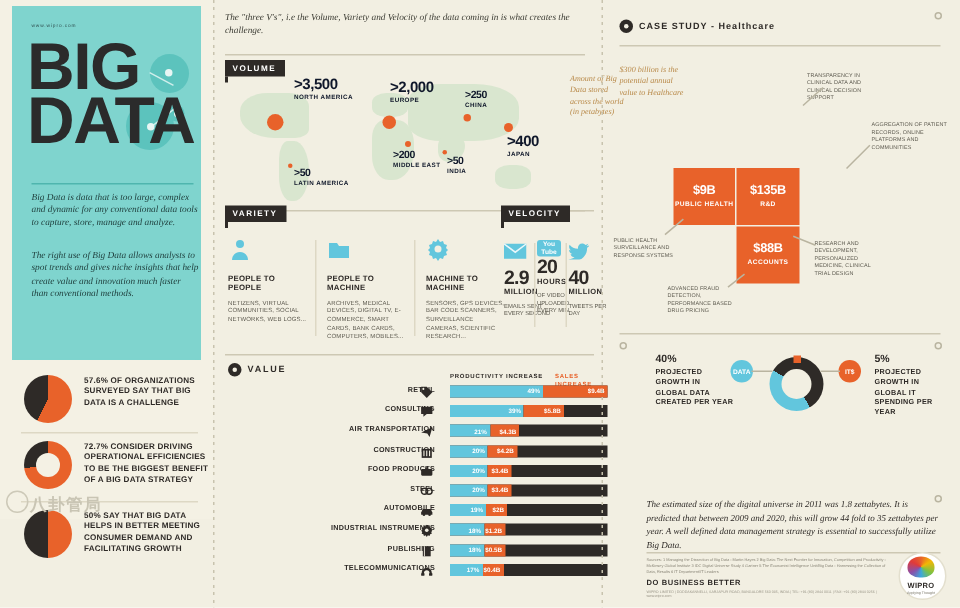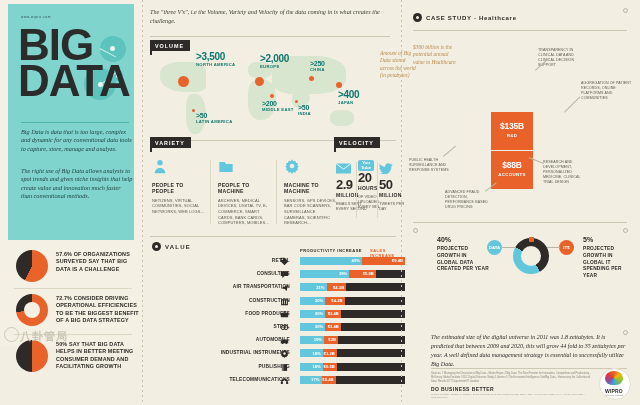--- a/index.html
+++ b/index.html
@@ -56,21 +56,21 @@
 
   .sectag{position:absolute;background:#2e2a27;color:#fff;font-size:5.4px;font-weight:bold;
     letter-spacing:1px;padding:2.5px 6px 2.5px 5px;}
   .sectag:after{content:"";position:absolute;left:0;bottom:-4px;width:1.5px;height:4px;background:#2e2a27;}
   .sechr{position:absolute;height:1px;background:#cdc8b3;}
 
   
   .mapwrap{position:absolute;left:10px;top:46px;width:228px;height:92px;}
   .landmass{position:absolute;background:#d9e6cf;}
   .mdot{position:absolute;border-radius:50%;background:#e8622a;}
-  .mlabel{position:absolute;color:#0f766e;}
+  .mlabel{position:absolute;color:#0f172a;}
   .mval{font-weight:bold;font-size:10px;line-height:10px;letter-spacing:-.3px;white-space:nowrap;}
   .mname{font-weight:bold;font-size:4.2px;line-height:5.2px;letter-spacing:.3px;}
   .mval.sm{font-size:7px;line-height:7px;}
   .amt{position:absolute;left:238px;top:50px;width:40px;font-family:"Liberation Serif",serif;
     font-style:italic;font-size:5.4px;line-height:7.4px;color:#b98a4a;}
 
   
   .vcol{position:absolute;top:158px;width:54px;}
   .vtitle{font-size:5.2px;font-weight:bold;line-height:6.4px;color:#2e2a27;letter-spacing:.2px;margin-top:4px;}
   .vdesc{font-size:4px;line-height:5.6px;color:#5d5a4f;margin-top:3px;letter-spacing:.1px;}
@@ -276,21 +276,21 @@
       <div style="width:16px;height:11px;background:#62c6dd;border-radius:2px;color:#fff;font-size:4.4px;font-weight:bold;display:flex;align-items:center;justify-content:center;line-height:4.6px;text-align:center;">You<br>Tube</div>
       <div class="velnum">20</div>
       <div class="velunit">HOURS</div>
       <div class="veldesc">OF VIDEO UPLOADED EVERY MIN</div>
     </div>
     <div class="velsep" style="left:235px"></div>
     <div class="velcol" style="left:237px">
       <svg style="width:14px;height:11px" viewBox="0 0 24 20">
         <path d="M24 3c-1 .5-2 .8-3 1 1-.7 1.8-1.7 2.2-3-1 .6-2.2 1-3.4 1.3C18.8 1.2 17.4.5 15.9.5c-2.9 0-5.2 2.4-5.2 5.3 0 .4 0 .8.1 1.2C6.5 6.8 3 4.9.6 2 .2 2.7 0 3.5 0 4.4c0 1.8.9 3.4 2.3 4.4-.9 0-1.7-.3-2.4-.7v.1c0 2.6 1.8 4.7 4.2 5.2-.4.1-.9.2-1.4.2-.3 0-.7 0-1-.1.7 2.1 2.6 3.6 4.9 3.7-1.8 1.4-4.1 2.2-6.5 2.2-.4 0-.8 0-1.2-.1 2.3 1.5 5.1 2.3 8 2.3 9.6 0 14.9-8 14.9-15v-.7c1-.7 1.9-1.6 2.6-2.6z" fill="#62c6dd"></path>
       </svg>
-      <div class="velnum">50</div>
+      <div class="velnum">40</div>
       <div class="velunit">MILLION</div>
       <div class="veldesc">TWEETS PER DAY</div>
     </div>
 
     <div class="sechr" style="left:8px;top:236px;width:246px"></div>
     <div class="valhdr">
       <div class="valdot"></div>
       <div class="valword">VALUE</div>
     </div>
     <div class="collab cl1">PRODUCTIVITY INCREASE</div>
@@ -455,20 +455,24 @@
     <div class="dashv" style="left:0"></div>
     <div class="csh">
       <div class="valdot"></div>
       <div class="cstxt">CASE STUDY - Healthcare</div>
     </div>
     <div class="sechr" style="left:12px;top:30px;width:214px"></div>
     <div class="hdot" style="left:222px;top:8px"></div>
 
     <div class="potential">$300 billion is the potential annual value to Healthcare</div>
 
+    <div class="obox" style="left:48px;top:112px;width:41px;height:38px">
+      <div class="oval">$9B</div>
+      <div class="onm">PUBLIC HEALTH</div>
+    </div>
     <div class="obox" style="left:90px;top:112px;width:42px;height:38px">
       <div class="oval">$135B</div>
       <div class="onm">R&amp;D</div>
     </div>
     <div class="obox" style="left:90px;top:151px;width:42px;height:38px">
       <div class="oval">$88B</div>
       <div class="onm">ACCOUNTS</div>
     </div>
 
     <div class="ann" style="left:137px;top:48px;width:52px">TRANSPARENCY IN CLINICAL DATA AND CLINICAL DECISION SUPPORT</div>

